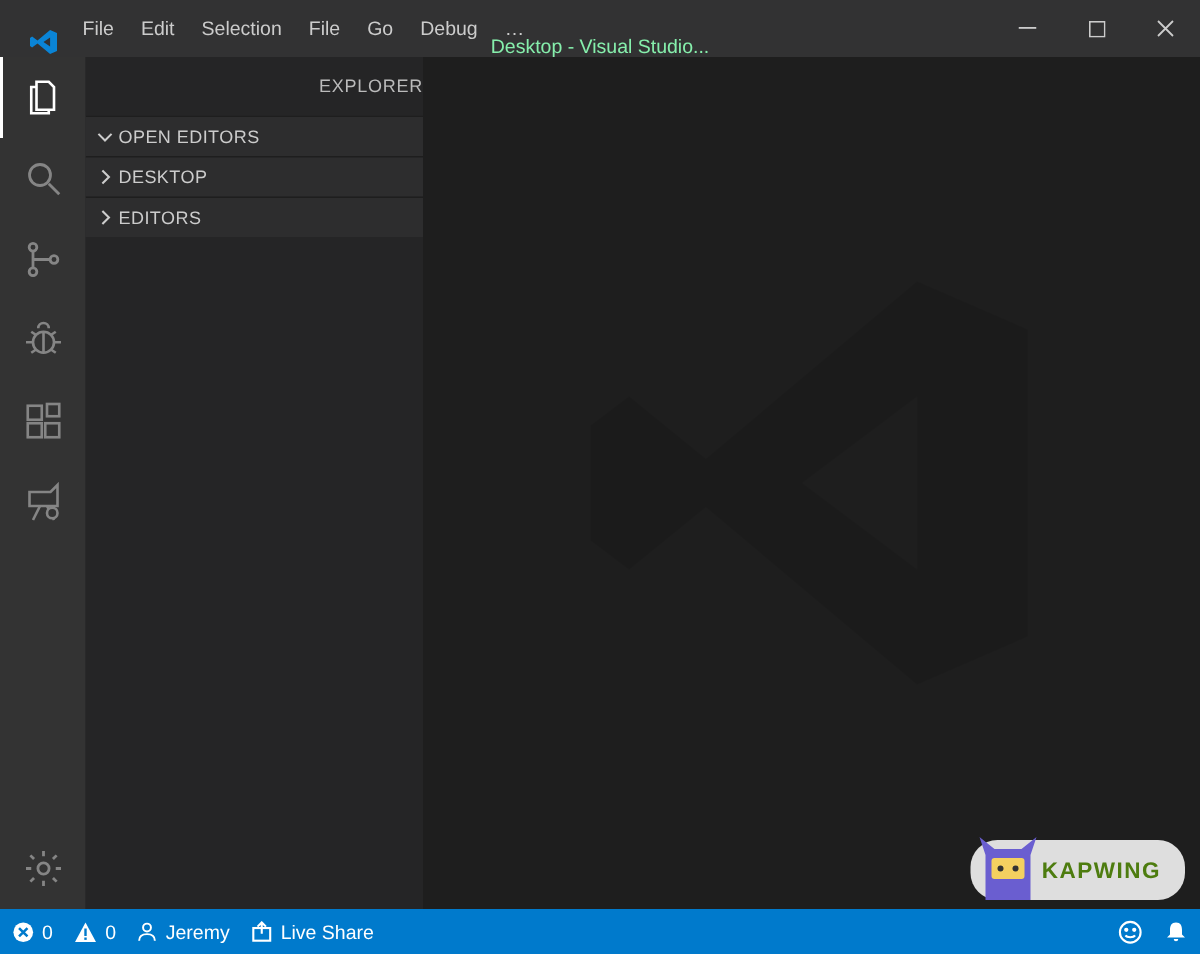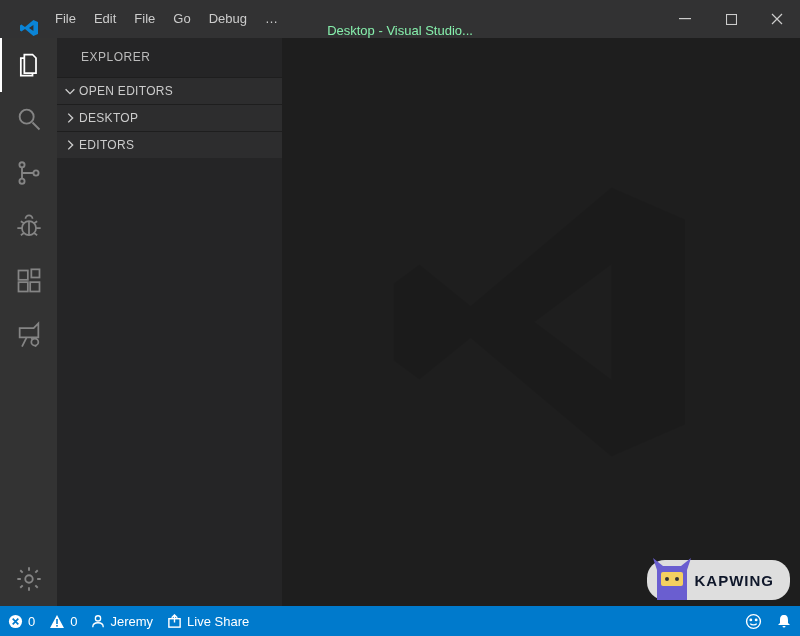--- a/index.html
+++ b/index.html
@@ -37,21 +37,21 @@
   position:relative;
 }
 .activity-item { width:57px; height:54px; display:flex; align-items:center; justify-content:center; color:#858585; position:relative; }
 .activity-item.active { color:#ffffff; }
 .activity-item.active::before { content:""; position:absolute; left:0; top:0; bottom:0; width:2px; background:#ffffff; }
 .activity-spacer { flex:1; }
 
 .sidebar {
   width: 225px;
   background:#252526;
-  display:flex; flex-direction:column;
+  display:flex; flex-direction:column;text-align:right;
 }
 .sidebar-header {
   height:39px; line-height:39px; padding-left:24px; color:#bbbbbb; font-size:12px; letter-spacing:0.5px;
 }
 .tree-section {
   height:27px; display:flex; align-items:center; padding-left:4px; font-size:12px; font-weight:400; color:#cccccc; background:#2d2d2e; border-top:1px solid #1e1e1e;
 }
 .tree-section .chev { width:18px; display:flex; justify-content:center; }
 .tree-section span.label { letter-spacing:0.3px; }
 
@@ -62,40 +62,41 @@
 
 .statusbar {
   height:30px; background:#007acc; color:#ffffff; display:flex; align-items:center; font-size:13px;
   padding:0 8px; gap:14px;
 }
 .status-item { display:flex; align-items:center; gap:5px; }
 .status-right { margin-left:auto; display:flex; align-items:center; gap:14px; }
 
 .kapwing-badge {
   position:absolute; right:10px; bottom:36px;
-  background:#dedede; color:#0f172a; border-radius:18px;
+  background:#dedede; color:#4d7c0f; border-radius:18px;
   height:40px; padding:0 16px 0 48px; display:flex; align-items:center;
   font-weight:700; letter-spacing:1px; font-size:15px;text-align:center;
 }
 .kapwing-cat { position:absolute; left:4px; bottom:0; }
 
 svg { display:block; }
 </style>
 </head>
 <body>
 
 <div class="titlebar">
   <div class="app-icon">
     <svg width="20" height="20" viewBox="0 0 100 100">
       <path d="M72 10 L95 20 L95 80 L72 90 L30 55 L12 68 L5 63 L5 37 L12 32 L30 45 Z M72 35 L50 50 L72 65 Z" fill="#0a84d6"></path>
     </svg>
   </div>
   <div class="menu">
     <div class="menu-item">File</div>
     <div class="menu-item">Edit</div>
+    <div class="menu-item">Selection</div>
     <div class="menu-item">File</div>
     <div class="menu-item">Go</div>
     <div class="menu-item">Debug</div>
     <div class="menu-item">…</div>
   </div>
   <div class="title-center">Desktop - Visual Studio...</div>
   <div class="win-controls">
     <div class="win-btn">
       <svg width="12" height="12" viewBox="0 0 12 12">
           <rect y="5" width="12" height="1.2" fill="currentColor"></rect>

